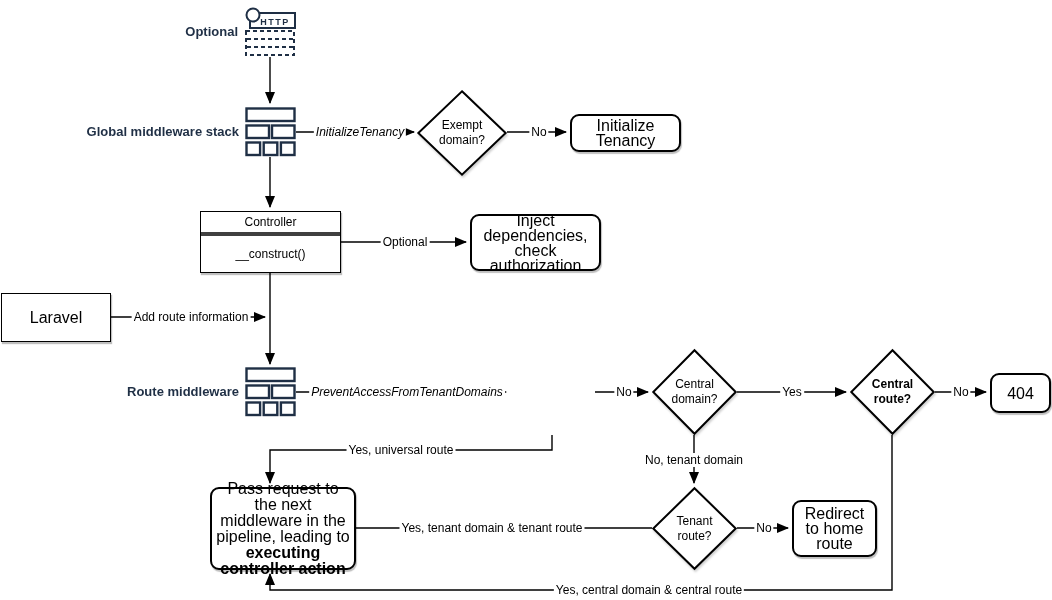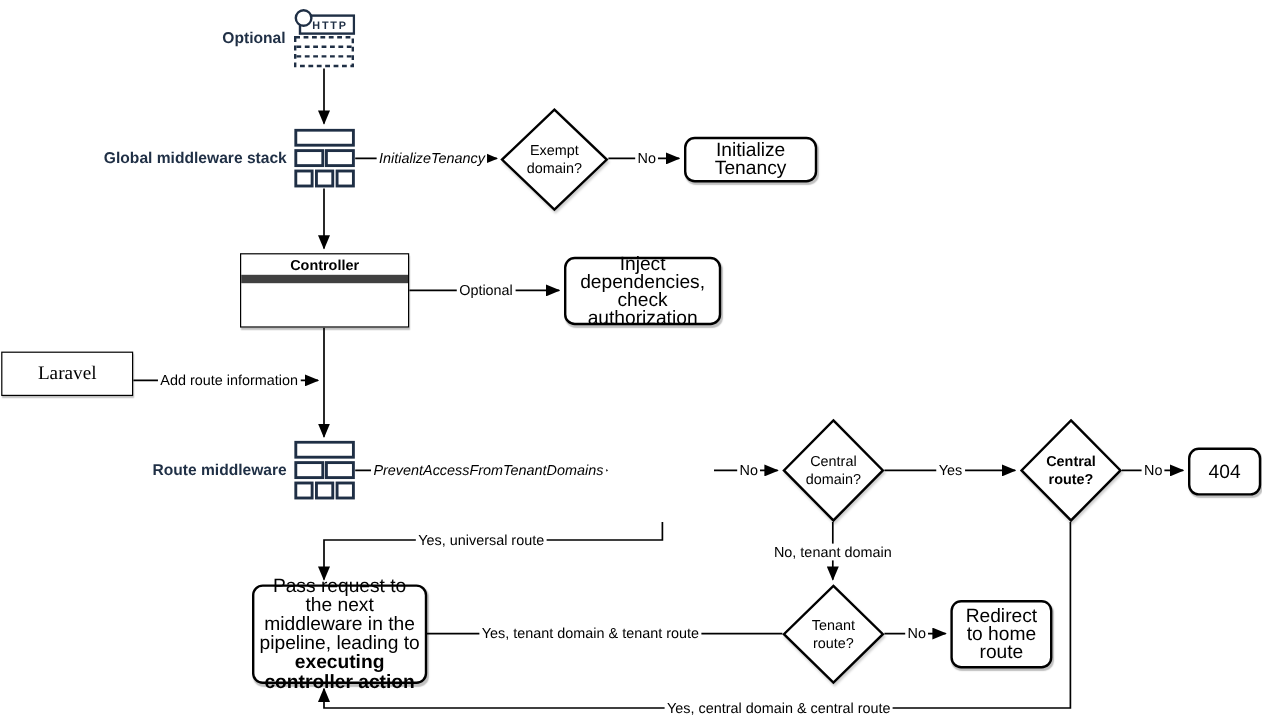--- a/index.html
+++ b/index.html
@@ -81,23 +81,23 @@
     z-index:2;
     background:var(--white);
     border:1.4px solid var(--black);
     box-shadow:1px 2px 1px rgba(0,0,0,0.25);
     display:flex;
     flex-direction:column;
   }
   .uml-title{
     height:24px;
     display:flex;align-items:center;justify-content:center;
-    font-weight:bold;
-    font-size:12px;
-    border-bottom:7px solid #404040;
+    font-weight:normal;
+    font-size:12px;
+    border-bottom:4px solid #404040;
   }
   .uml-body{
     flex:1;
     display:flex;align-items:center;justify-content:center;
     font-size:12px;
   }
   
   .diamond{
     position:absolute;
     z-index:2;
@@ -196,25 +196,26 @@
     <svg viewBox="0 0 100 100" preserveAspectRatio="none">
       <polygon points="50,1.5 98.5,50 50,98.5 1.5,50" vector-effect="non-scaling-stroke"></polygon>
     </svg>
     <div class="dlabel">Exempt domain?</div>
   </div>
 
   <div class="box rounded" style="left:570px;top:114px;width:111px;height:38px;">Initialize Tenancy</div>
 
   <div class="uml-box" style="left:200px;top:211px;width:141px;height:62px;">
     <div class="uml-title">Controller</div>
+    <div class="uml-body">__construct()</div>
   </div>
 
   <div class="box rounded" style="left:470px;top:214px;width:131px;height:57px;padding:2px 6px;">Inject dependencies, check authorization</div>
 
-  <div class="box" style="left:1px;top:293px;width:110px;height:37px;font-family:Liberation Serif, serif;">Laravel</div>
+  <div class="box" style="left:1px;top:293px;width:110px;height:49px;">Laravel</div>
 
   <div class="icon" style="left:245px;top:367px;">
     <svg width="51" height="50" viewBox="0 0 51 50">
       <g fill="#ffffff" stroke="#1f2f45" stroke-width="2.4">
         <rect x="1.5" y="1.5" width="48" height="12.5"></rect>
         <rect x="1.5" y="18.5" width="22.5" height="12.5"></rect>
         <rect x="27" y="18.5" width="22.5" height="12.5"></rect>
         <rect x="1.5" y="35.5" width="13.6" height="12.5"></rect>
         <rect x="18.7" y="35.5" width="13.6" height="12.5"></rect>
         <rect x="35.9" y="35.5" width="13.6" height="12.5"></rect>

